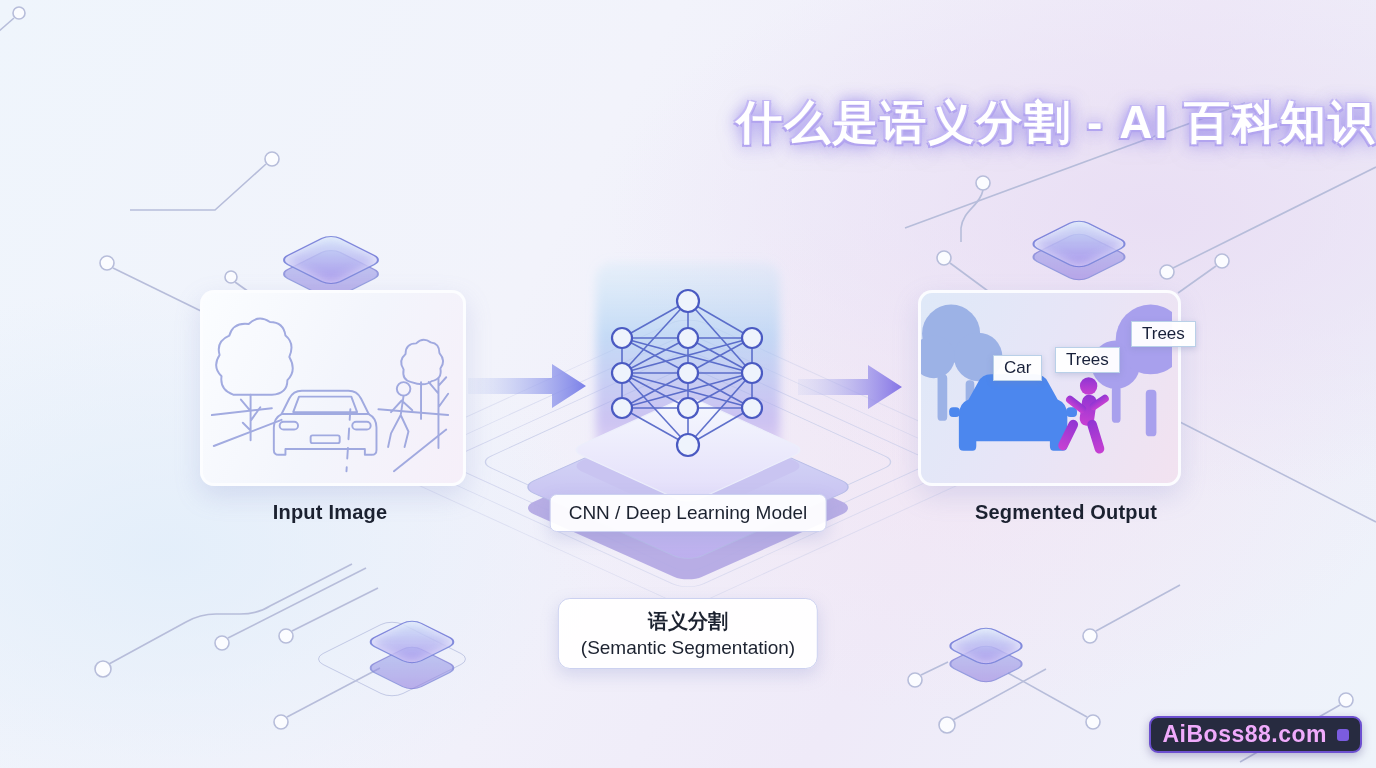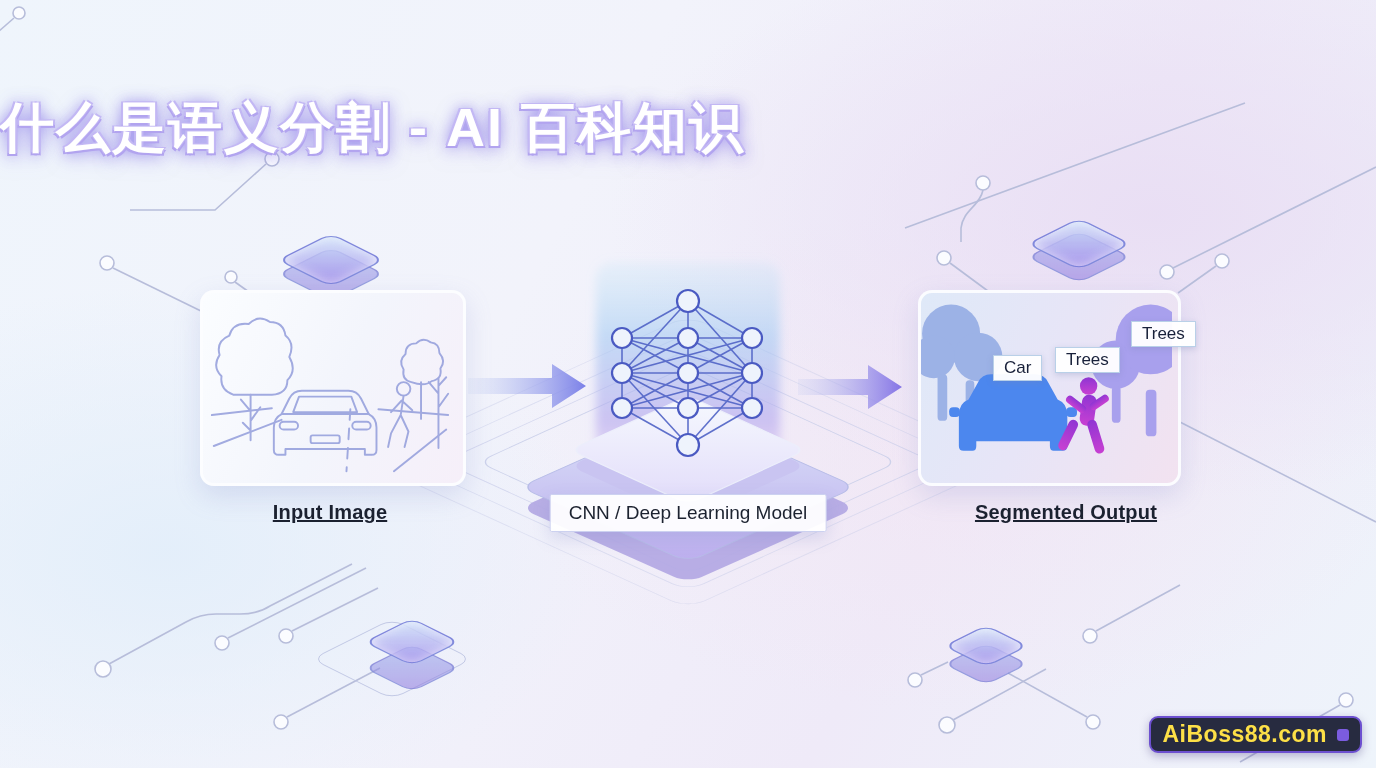--- a/index.html
+++ b/index.html
@@ -32,48 +32,48 @@
   
   .card{position:absolute;z-index:4;border-radius:14px;overflow:hidden;
         border:3px solid rgba(252,253,255,.95);
         box-shadow:0 10px 26px rgba(130,140,205,.22);}
   #input-card{left:200px;top:290px;width:260px;height:190px;
         background:linear-gradient(115deg,#fbfdff 0%,#f3f5fc 52%,#f6eff9 100%);}
   #output-card{left:918px;top:290px;width:257px;height:190px;
         background:linear-gradient(115deg,#dfe9f8 0%,#e7e5f7 48%,#f2e2f0 100%);}
 
   .caption{position:absolute;z-index:5;transform:translateX(-50%);
-           font-size:20px;font-weight:600;color:#1b2130;letter-spacing:.2px;white-space:nowrap;text-decoration:underline;}
+           font-size:20px;font-weight:600;color:#1b2130;letter-spacing:.2px;white-space:nowrap;}
 
   .seg-label{position:absolute;z-index:6;background:rgba(255,255,255,.96);
              border:1.5px solid #b9d0e8;border-radius:0;padding:2px 10px;
              font-size:17px;color:#18203a;box-shadow:0 2px 6px rgba(120,130,180,.3);white-space:nowrap;}
 
   .pill{position:absolute;z-index:6;transform:translateX(-50%);
-        background:rgba(255,255,255,.94);border:1.5px solid #ccd1f0;border-radius:2px;
+        background:rgba(255,255,255,.94);border:1.5px solid #ccd1f0;border-radius:7px;
         box-shadow:0 6px 16px rgba(130,140,205,.25);color:#1c2230;text-align:center;}
   #cnn-label{left:688px;top:494px;padding:7px 18px;font-size:19px;font-weight:500;white-space:nowrap;}
   #concept-box{left:688px;top:598px;padding:9px 22px;border-radius:12px;}
   #concept-box .l1{font-size:20px;font-weight:600;}
   #concept-box .l2{font-size:19px;margin-top:2px;}
 
   
-  #title{position:absolute;z-index:7;left:0;right:0;top:92px;text-align:left;
-         font-size:54px;font-weight:800;letter-spacing:2px;color:#ffffff;white-space:nowrap;
+  #title{position:absolute;z-index:7;left:0;right:0;top:92px;text-align:right;
+         font-size:46px;font-weight:800;letter-spacing:2px;color:#ffffff;white-space:nowrap;
          text-shadow:
            -2px -1px 0 #c3b8f4, 2px -1px 0 #c3b8f4, -2px 2px 0 #b2a4ef, 2px 2px 0 #b2a4ef,
            0 0 14px rgba(138,122,232,.85), 0 5px 20px rgba(138,122,232,.55);}
   #subtitle{position:absolute;z-index:7;left:0;right:0;top:186px;text-align:center;
             font-size:28px;font-weight:600;color:#14161f;letter-spacing:1px;}
 
   
   #watermark{position:absolute;z-index:8;right:14px;bottom:15px;display:flex;align-items:center;
              background:#272b40;border:2px solid #6d50d0;border-radius:9px;padding:3px 11px;
              box-shadow:0 3px 10px rgba(60,50,120,.35);cursor:pointer;}
-  #watermark .wm-text{color:#fde047;font-size:23px;font-weight:700;letter-spacing:.5px;}
+  #watermark .wm-text{color:#f0abfc;font-size:23px;font-weight:700;letter-spacing:.5px;}
   #watermark .wm-sq{width:12px;height:12px;border-radius:3px;background:#7b5ce0;margin-left:10px;}
 </style>
 </head>
 <body>
 
 <div class="stage">
 
   <svg id="decor" width="1376" height="768" viewBox="0 0 1376 768">
 
     <g fill="none" stroke="#c9cee9" stroke-width="1.4">
@@ -309,20 +309,24 @@
         <rect x="170" y="131" width="10" height="36" rx="5" transform="rotate(-17 175 134)"></rect>
       </g>
     </svg>
   </div>
 
   <div class="seg-label" style="left:993px;top:355px;">Car</div>
   <div class="seg-label" style="left:1055px;top:347px;">Trees</div>
   <div class="seg-label" style="left:1131px;top:321px;">Trees</div>
   <div class="caption" style="left:1066px;top:501px;">Segmented Output</div>
 
+  <div class="pill" id="concept-box">
+    <div class="l1">语义分割</div>
+    <div class="l2">(Semantic Segmentation)</div>
+  </div>
 
   <div id="title">什么是语义分割 - AI 百科知识</div>
 
   <div id="watermark">
     <span class="wm-text">AiBoss88.com</span>
     <span class="wm-sq"></span>
   </div>
 
 </div>
 

